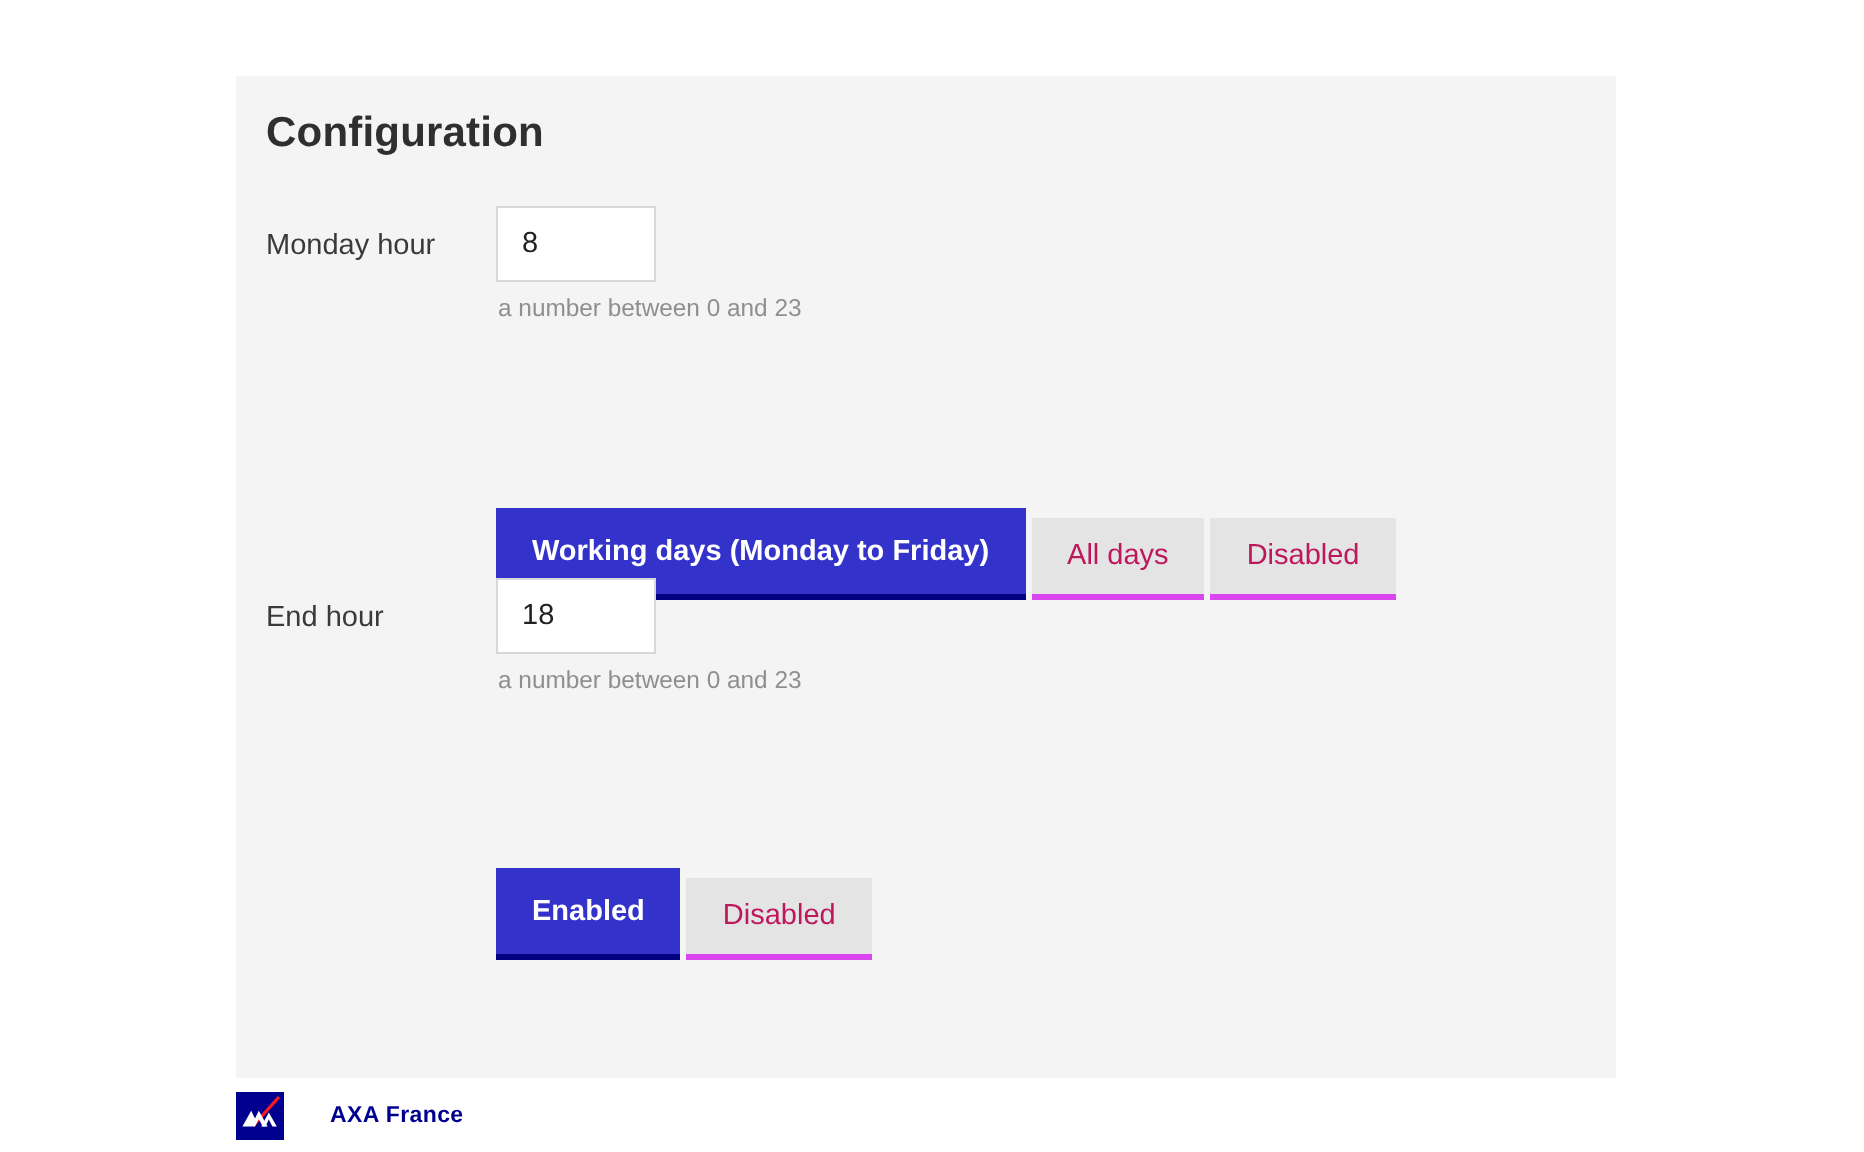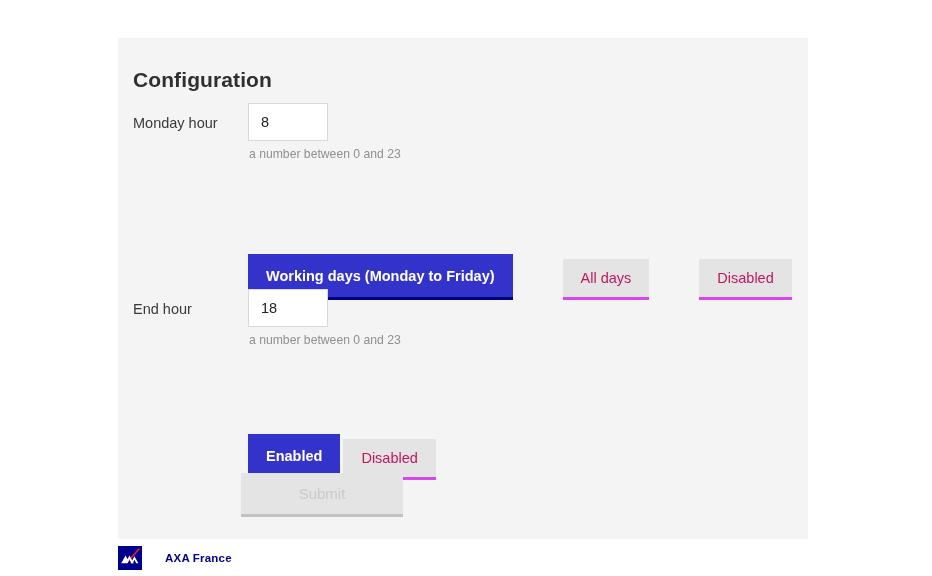--- a/index.html
+++ b/index.html
@@ -23,21 +23,21 @@
     top: 38px;
     width: 690px;
     height: 501px;
     background: #f4f4f4;
     box-sizing: border-box;
   }
 
   #page-title {
     position: absolute;
     left: 15px;
-    top: 30px;
+    top: 17px;
     font-size: 21px;
     font-weight: bold;
     color: #2f2f2f;
     letter-spacing: 0.1px;
   }
 
   
   .field-row {
     position: absolute;
     left: 0;
@@ -80,21 +80,21 @@
     white-space: nowrap;
   }
 
   
   .btn-group {
     position: absolute;
     left: 130px;
     display: flex;
     align-items: flex-end;
   }
-  #group-days    { top: 151px; gap: 47px; }
+  #group-days    { top: 151px; }
   #group-enabled { top: 145px; align-items: flex-end; }
 
   .toggle-btn {
     font-family: "Liberation Sans", sans-serif;
     border: none;
     outline: none;
     cursor: pointer;
     box-sizing: border-box;
     white-space: nowrap;
     padding: 0 18px;
@@ -186,21 +186,20 @@
     <div class="field-label">End hour</div>
     <input class="field-input" type="text" value="18" style="">
     <div class="field-hint">a number between 0 and 23</div>
 
     <div class="btn-group" id="group-enabled">
       <button class="toggle-btn active">Enabled</button>
       <button class="toggle-btn inactive">Disabled</button>
     </div>
   </div>
 
-  <button id="submit-button" disabled="">Submit</button>
 </div>
 
 <div id="footer">
   <svg id="axa-logo" viewBox="0 0 24 24">
     <rect x="0" y="0" width="24" height="24" fill="#00008f"></rect>
     <line x1="21.5" y1="2.5" x2="8.5" y2="17" stroke="#ff1721" stroke-width="1.6"></line>
     <path d="M3.2 17.2 L7.6 9.4 L9.5 13.2 L11.4 9.4 L15.8 17.2 L13.4 17.2 L11.4 13.6 L9.5 17.2 Z" fill="#ffffff"></path>
     <path d="M12.6 17.2 L16.4 10.2 L20.4 17.2 L18.2 17.2 L16.4 13.8 L14.7 17.2 Z" fill="#ffffff"></path>
   </svg>
   <span id="footer-label">AXA France</span>

